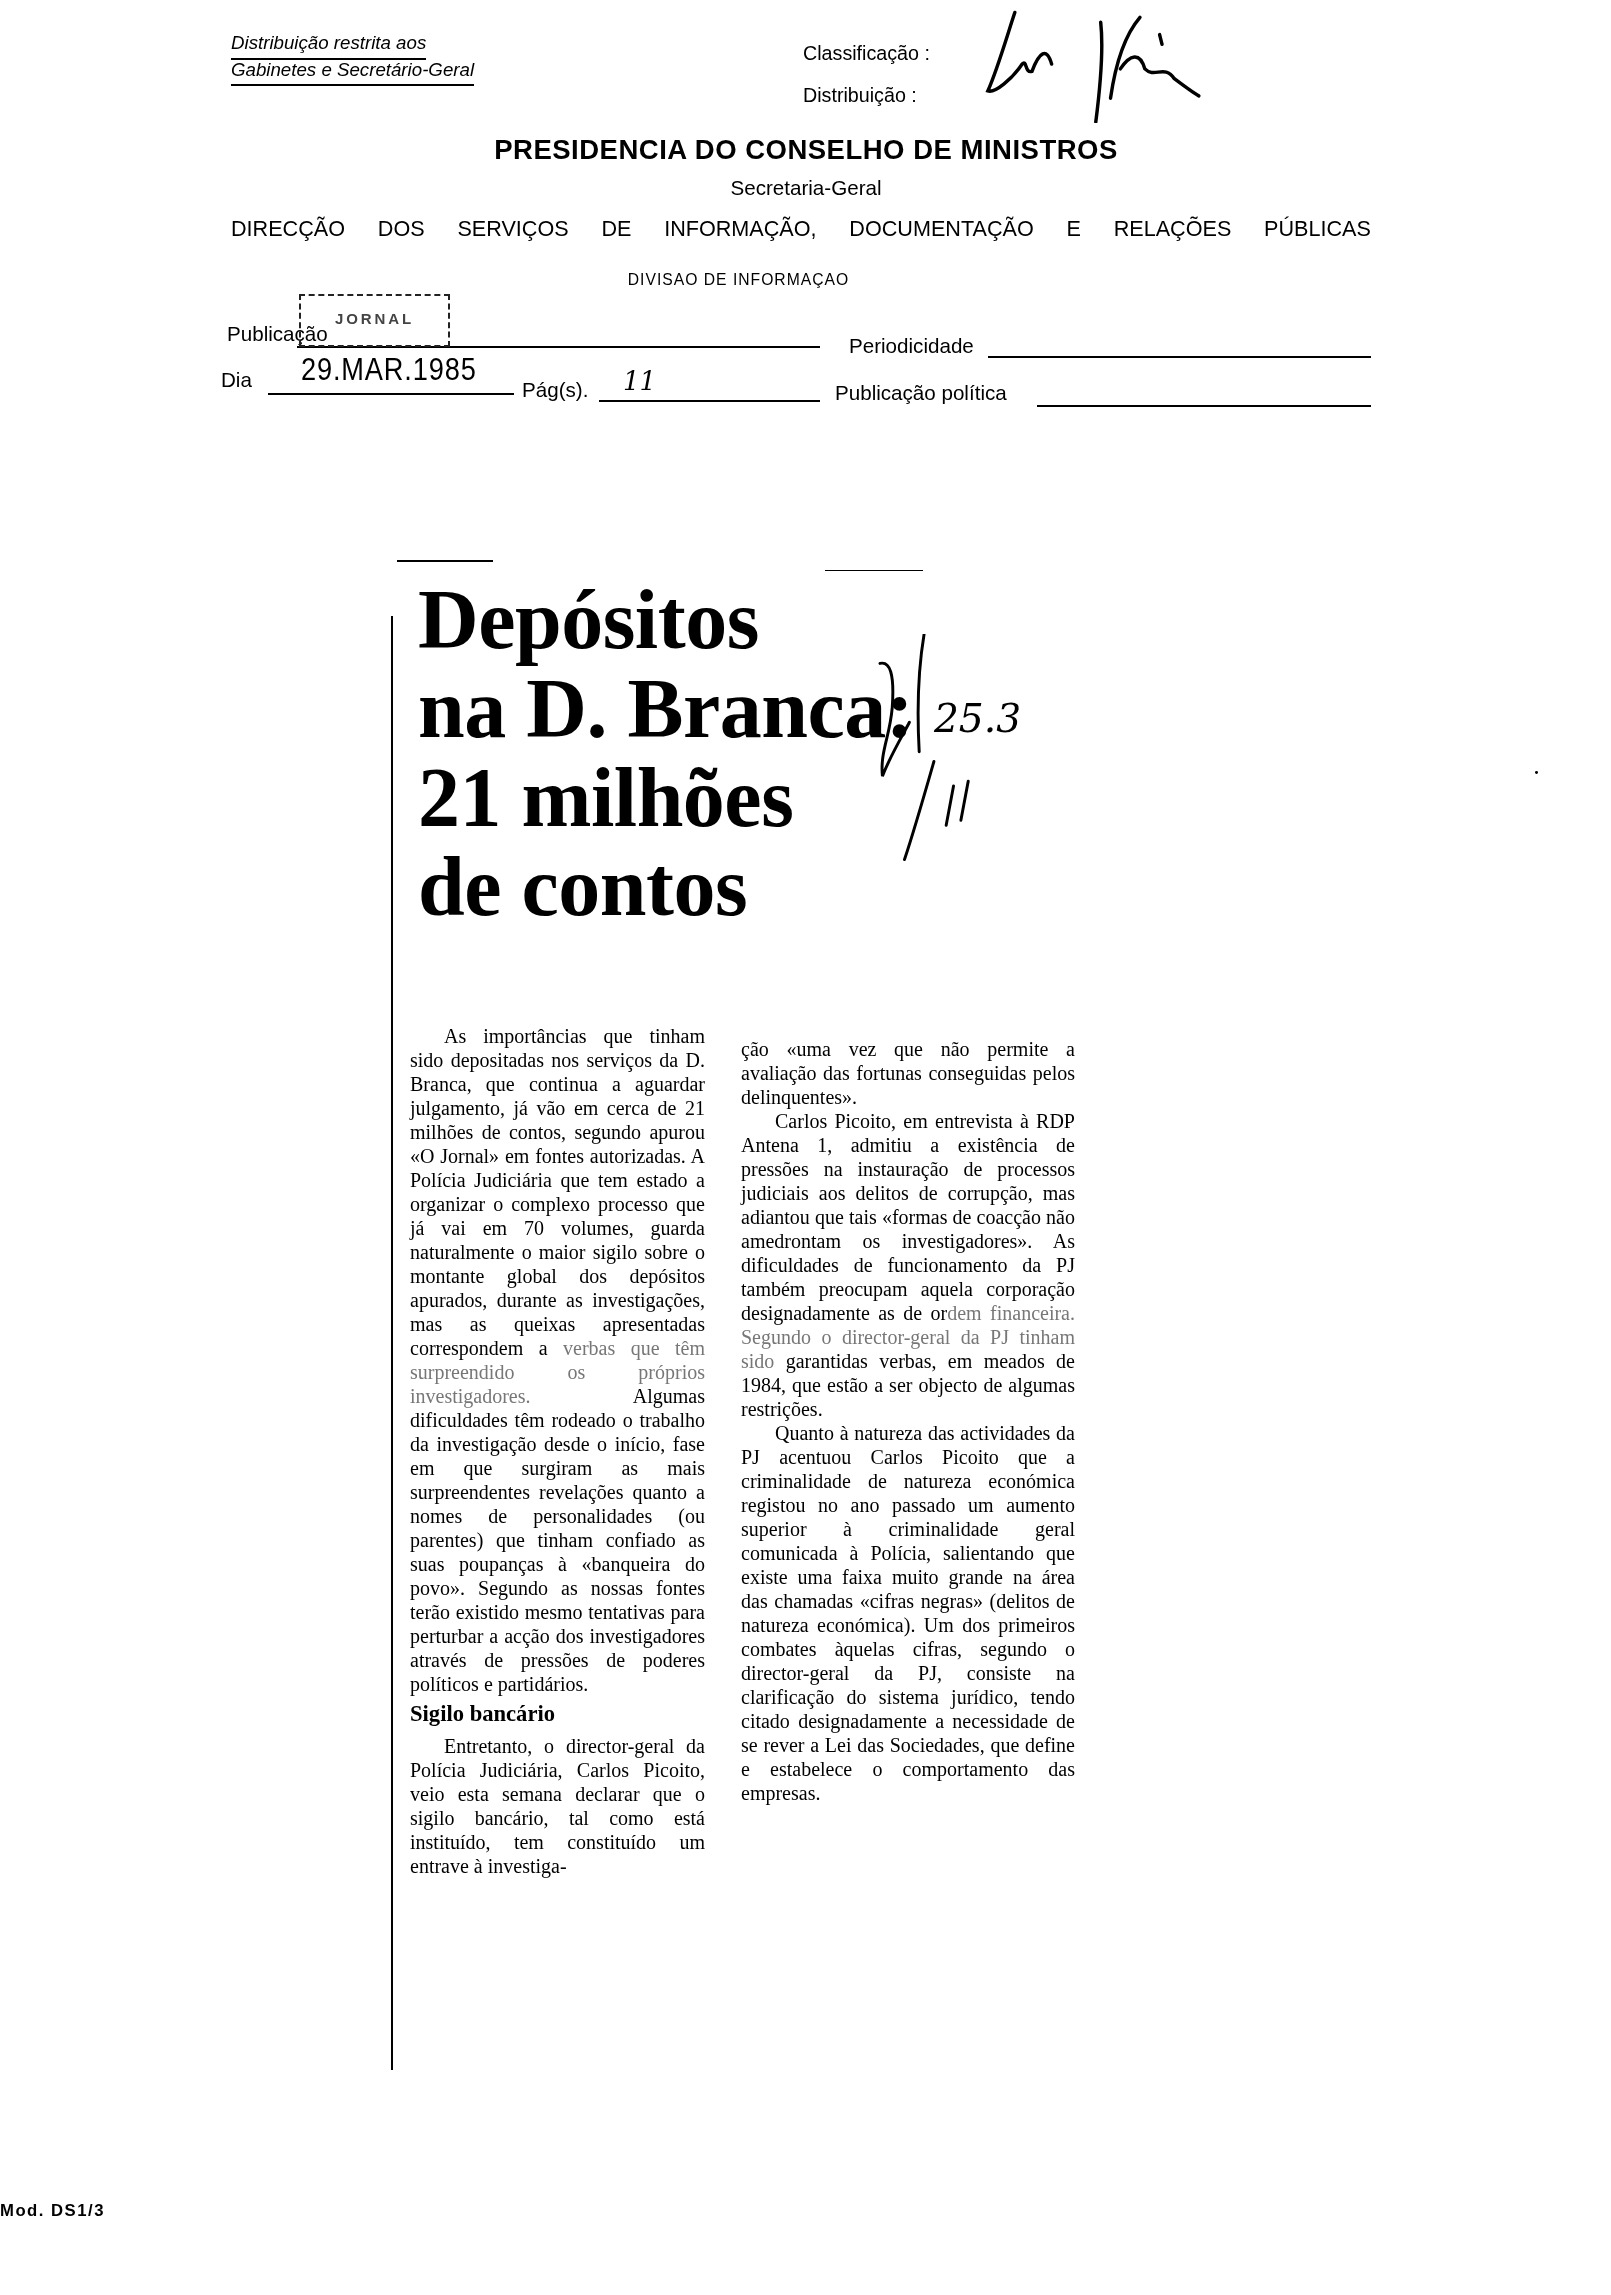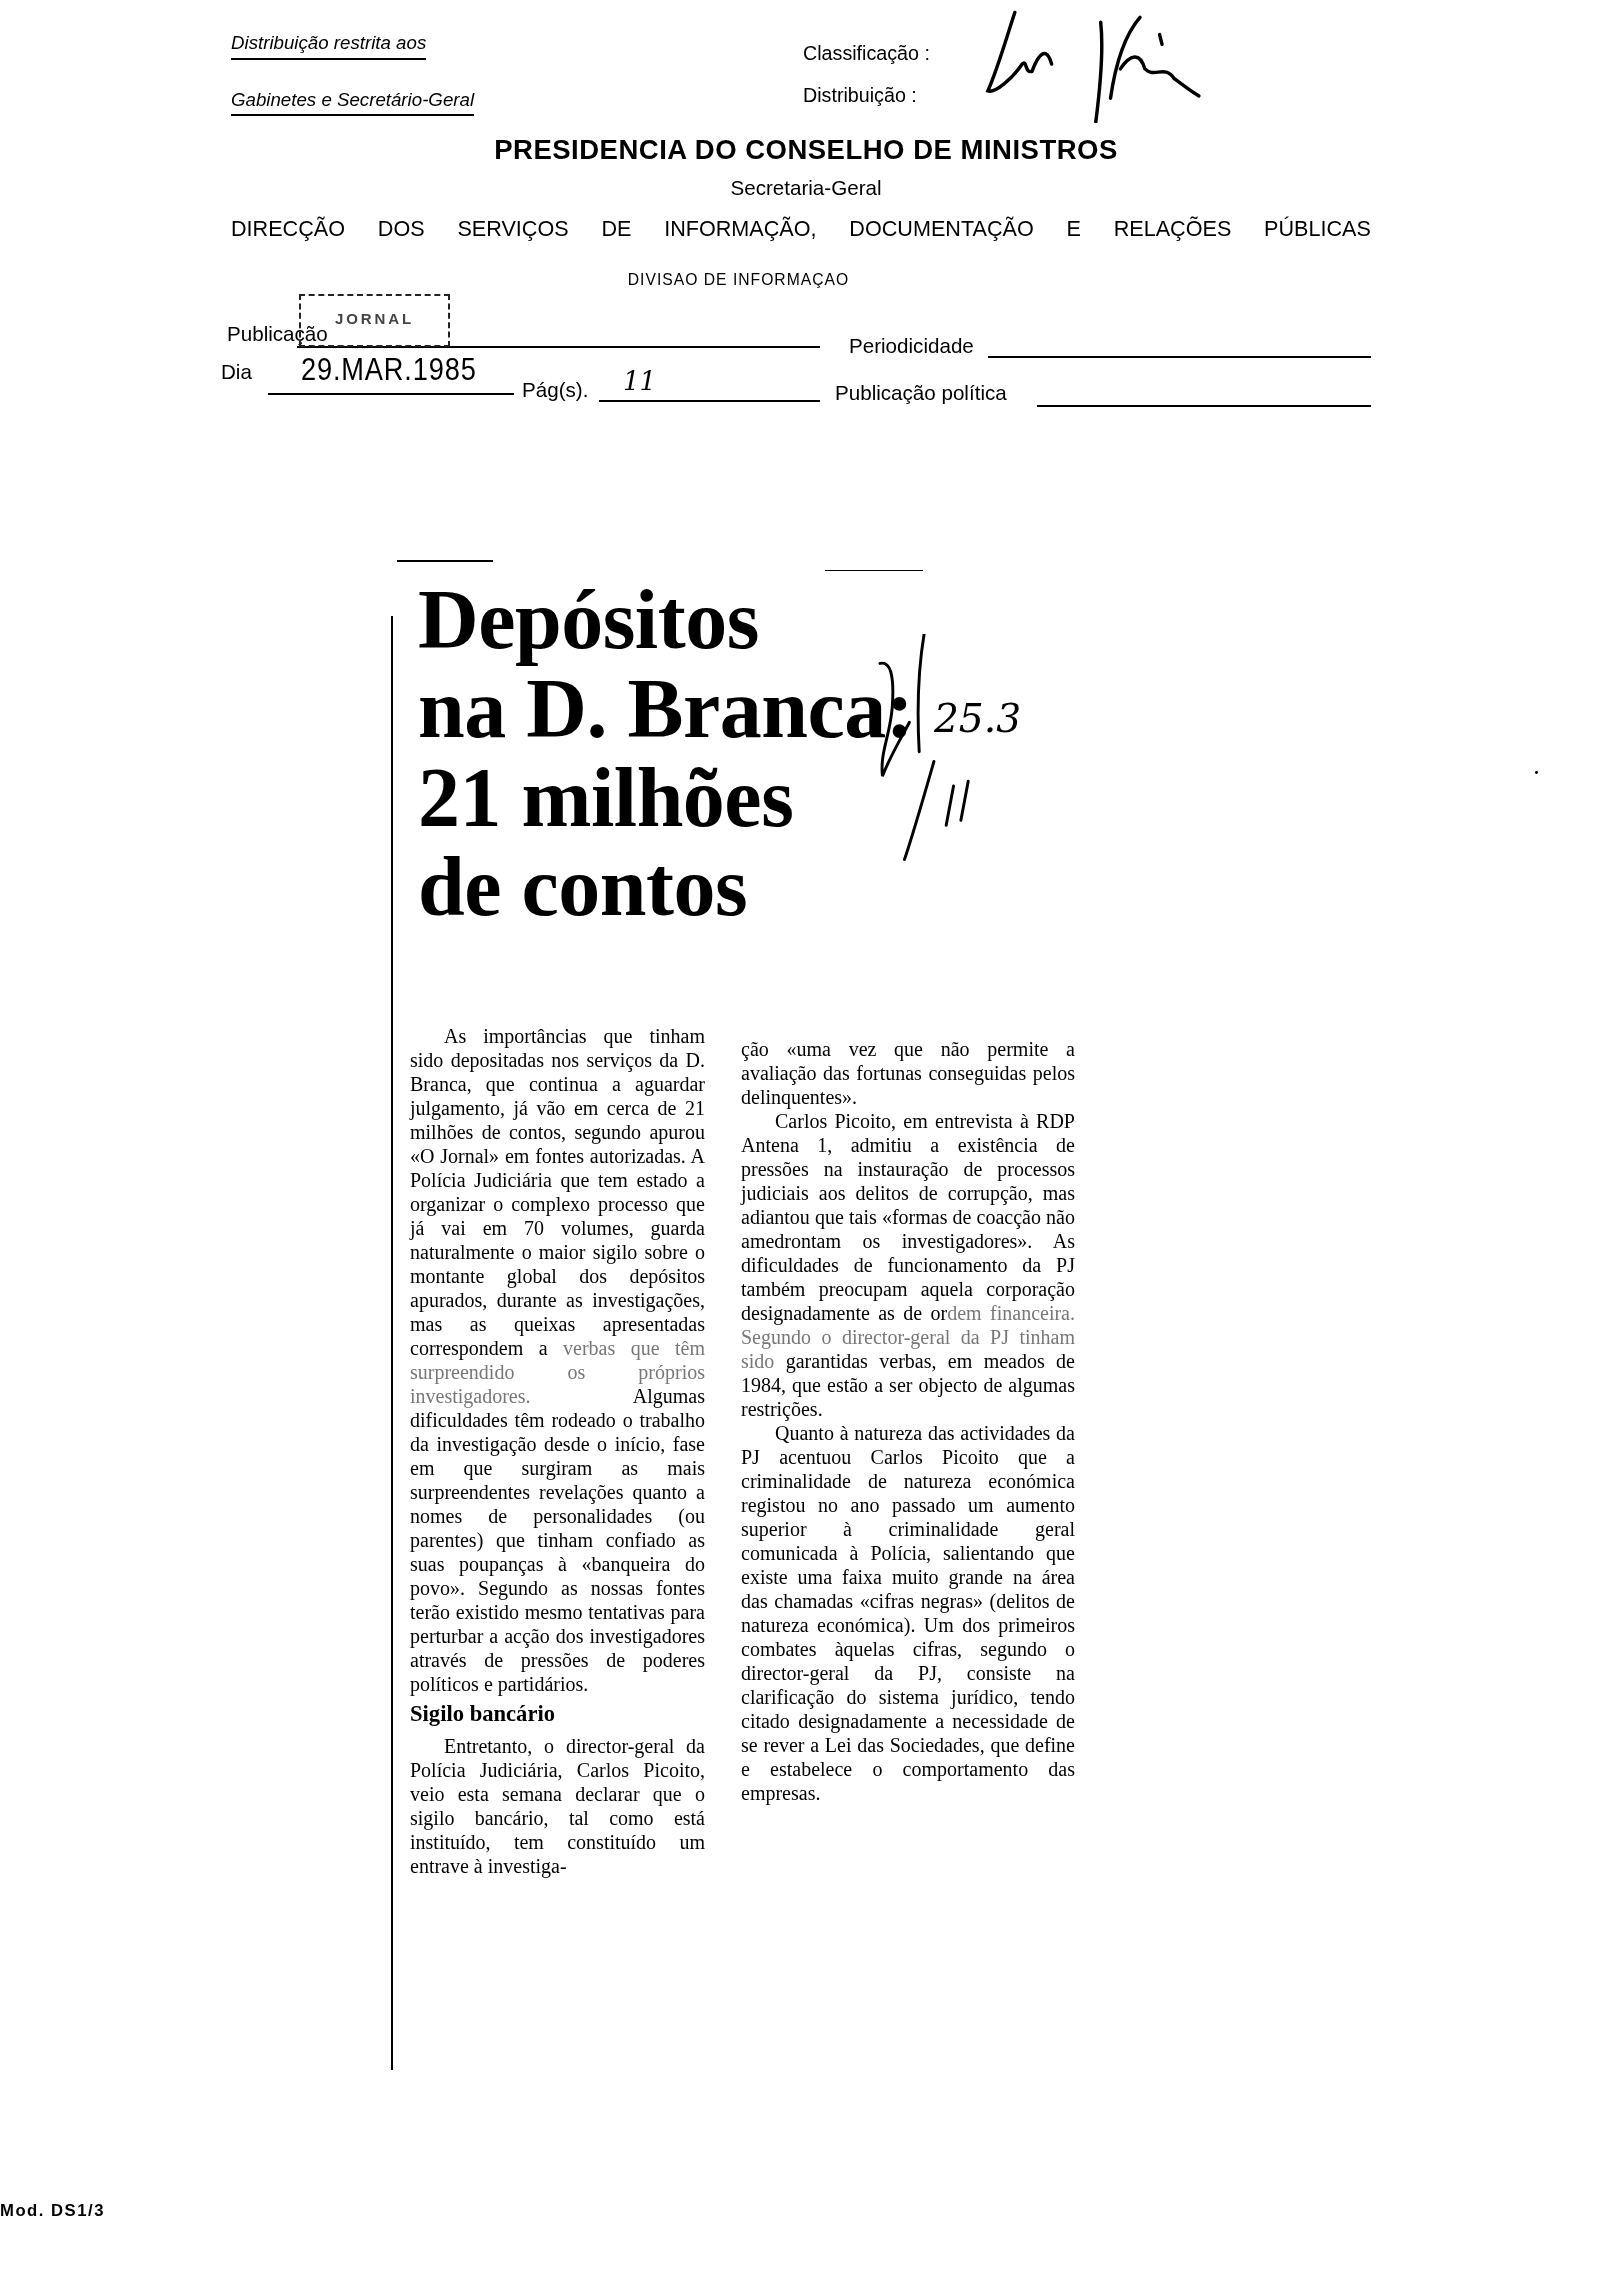--- a/index.html
+++ b/index.html
@@ -3,21 +3,21 @@
 <meta charset="utf-8">
 <style>
   html, body { margin: 0; padding: 0; background: #ffffff; }
   body { width: 1612px; height: 2295px; position: relative; overflow: hidden; color: #000; }
   .abs { position: absolute; }
   .sans { font-family: "Liberation Sans", "DejaVu Sans", sans-serif; }
   .serif { font-family: "Liberation Serif", "DejaVu Serif", serif; }
 
   
   .dist-note { left: 231px; top: 34px; font-size: 18.7px; font-style: italic; line-height: 1; }
-  .dist-note .line { display: block; padding-bottom: 4.9px; border-bottom: 2.9px solid #000; width: max-content; margin-bottom: 31px; }
+  .dist-note .line { display: block; padding-bottom: 4.9px; border-bottom: 2.9px solid #000; width: max-content; margin-bottom: 1px; }
 
   
   .class-block { left: 803px; top: 44px; font-size: 19.7px; line-height: 1; }
   .class-block div { margin-bottom: 22px; }
 
   .signature { left: 978px; top: 4.9px; width: 373px; height: 118px; }
 
   .org-title { left: 0; width: 1612px; top: 134px; text-align: center; font-size: 27.5px; font-weight: bold; letter-spacing: 0.5px; }
   .org-sub { left: 0; width: 1612px; top: 176px; text-align: center; font-size: 20.6px; }
   .org-dir { left: 231px; width: 1140px; top: 216px; font-size: 21.6px; display: flex; justify-content: space-between; }
@@ -85,21 +85,21 @@
 
 <div class="abs sans field-label" style="left:227px; top:322px;">Publicação</div>
 <div class="abs field-line" style="left:297px; top:346px; width:523px;"></div>
 <div class="abs sans stamp">JORNAL</div>
 
 <div class="abs sans field-label" style="left:835px; top:334px;margin-left:14px;">Periodicidade</div>
 <div class="abs field-line" style="left:988px; top:356px; width:383px;">
   <span></span>
 </div>
 
-<div class="abs sans field-label" style="left:221px; top:360px;">Dia</div>
+<div class="abs sans field-label" style="left:221px; top:368px;">Dia</div>
 <div class="abs field-line" style="left:268px; top:393px; width:246px;"></div>
 <div class="abs sans date-stamp">29.MAR.1985</div>
 
 <div class="abs sans field-label" style="left:522px; top:378px;">Pág(s).</div>
 <div class="abs field-line" style="left:599px; top:400px; width:221px;"></div>
 <div class="abs page-hand">11</div>
 
 <div class="abs sans field-label" style="left:835px; top:381px;">Publicação política</div>
 <div class="abs field-line" style="left:1037px; top:405px; width:334px;">
   <span></span>

